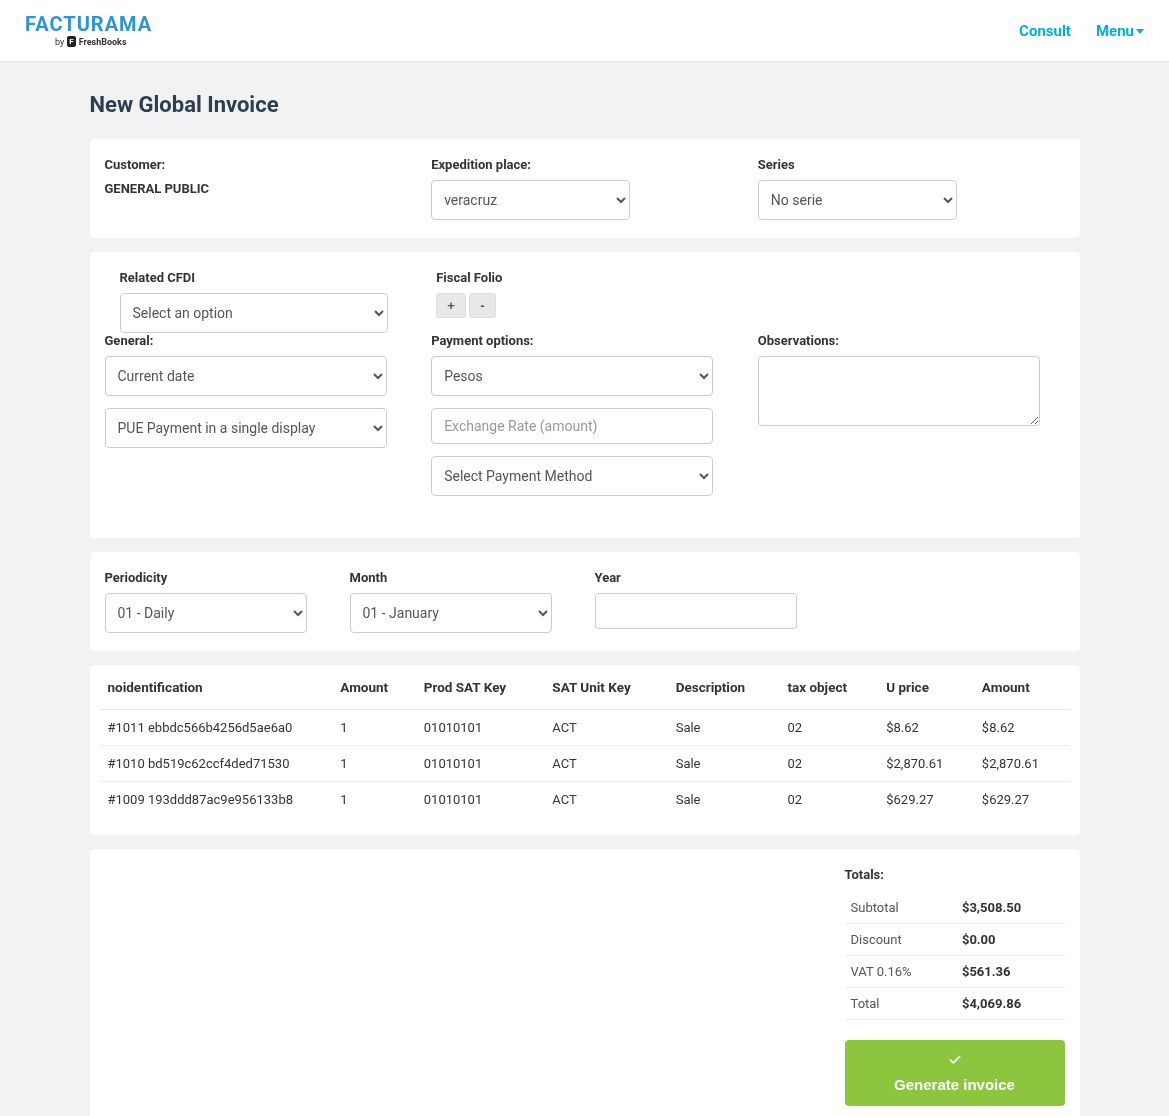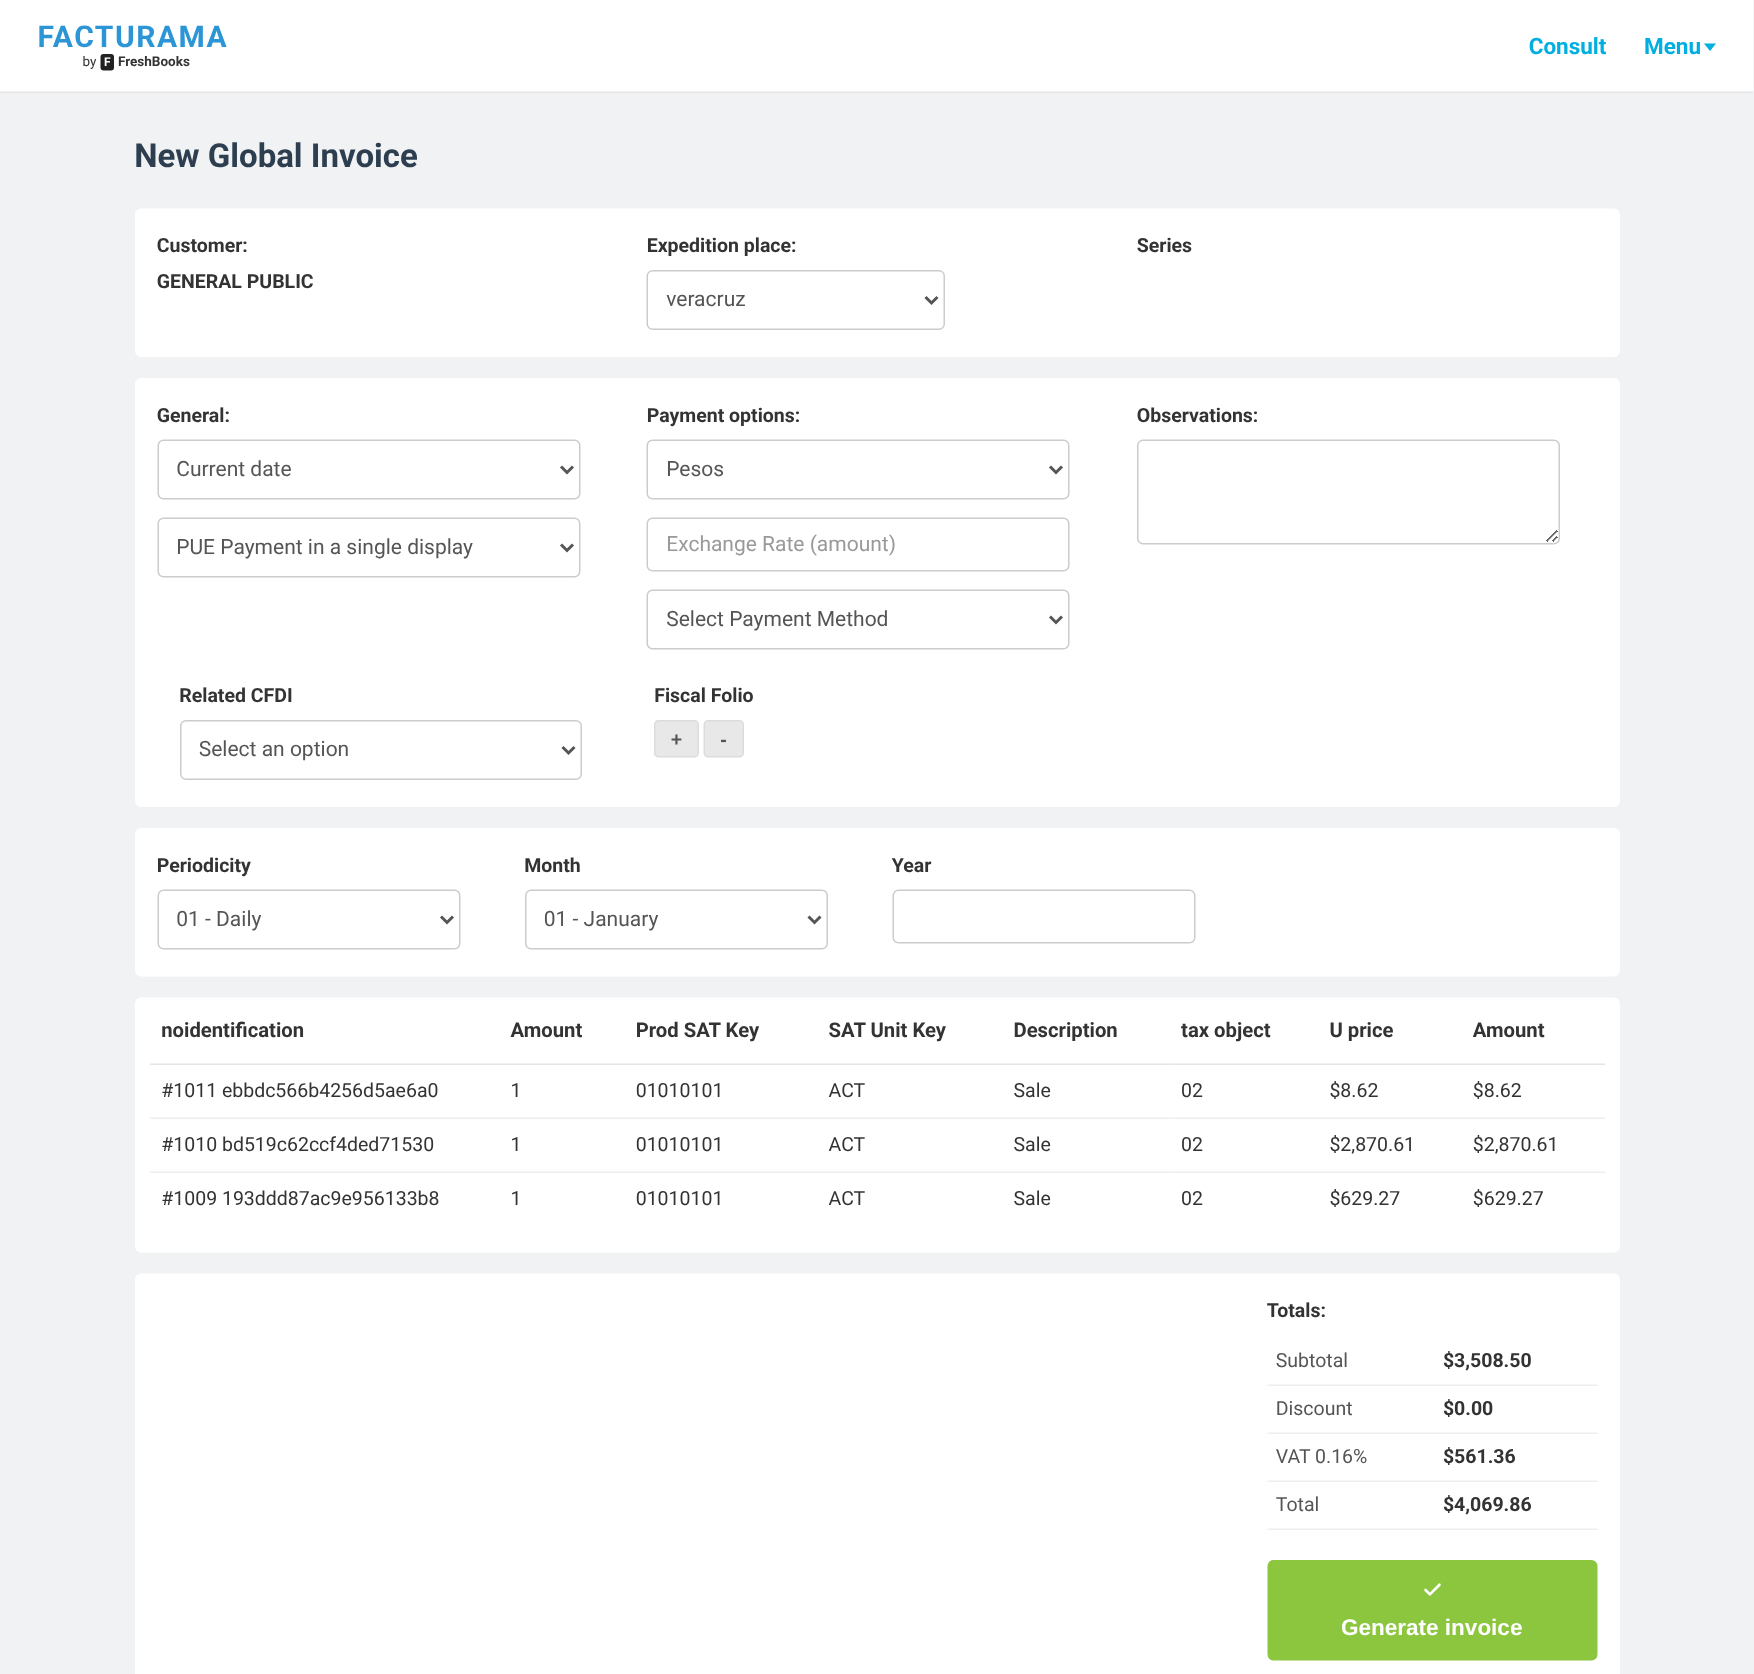--- a/index.html
+++ b/index.html
@@ -214,62 +214,65 @@
         <span class="static-val">GENERAL PUBLIC</span>
       </div>
       <div class="col col-4">
         <span class="lbl">Expedition place:</span>
         <select style="width:65%;">
           <option>veracruz</option>
         </select>
       </div>
       <div class="col col-4">
         <span class="lbl">Series</span>
+        <select style="width:65%;">
+          <option>No serie</option>
+        </select>
       </div>
     </div>
   </div>
 
   <div class="card">
-    <div class="row mb-lg">
-      <div class="col col-4">
-        <span class="lbl">General:</span>
-        <select class="mb" style="width:92%;">
-          <option>Current date</option>
-        </select>
-        <select style="width:92%;">
-          <option>PUE Payment in a single display</option>
-        </select>
-      </div>
-      <div class="col col-4">
-        <span class="lbl">Payment options:</span>
-        <select class="mb" style="width:92%;">
-          <option>Pesos</option>
-        </select>
-        <input type="text" class="mb" style="width: 92%;" placeholder="Exchange Rate (amount)">
-        <select style="width:92%;">
-          <option>Select Payment Method</option>
-        </select>
-      </div>
-      <div class="col col-4">
-        <span class="lbl">Observations:</span>
-        <textarea style="width: 92%;"></textarea>
-      </div>
-    </div>
-
     <div class="row">
       <div class="col col-4" style="padding-left:25px;">
         <span class="lbl">Related CFDI</span>
         <select style="width:92%;">
           <option>Select an option</option>
         </select>
       </div>
       <div class="col col-4" style="padding-left:15px;">
         <span class="lbl">Fiscal Folio</span>
         <button class="btn-sm">+</button>
         <button class="btn-sm">-</button>
+      </div>
+    </div>
+
+    <div class="row mb-lg">
+      <div class="col col-4">
+        <span class="lbl">General:</span>
+        <select class="mb" style="width:92%;">
+          <option>Current date</option>
+        </select>
+        <select style="width:92%;">
+          <option>PUE Payment in a single display</option>
+        </select>
+      </div>
+      <div class="col col-4">
+        <span class="lbl">Payment options:</span>
+        <select class="mb" style="width:92%;">
+          <option>Pesos</option>
+        </select>
+        <input type="text" class="mb" style="width: 92%;" placeholder="Exchange Rate (amount)">
+        <select style="width:92%;">
+          <option>Select Payment Method</option>
+        </select>
+      </div>
+      <div class="col col-4">
+        <span class="lbl">Observations:</span>
+        <textarea style="width: 92%;"></textarea>
       </div>
     </div>
   </div>
 
   <div class="card">
     <div class="row">
       <div class="col col-3">
         <span class="lbl">Periodicity</span>
         <select style="width:90%;">
           <option>01 - Daily</option>

